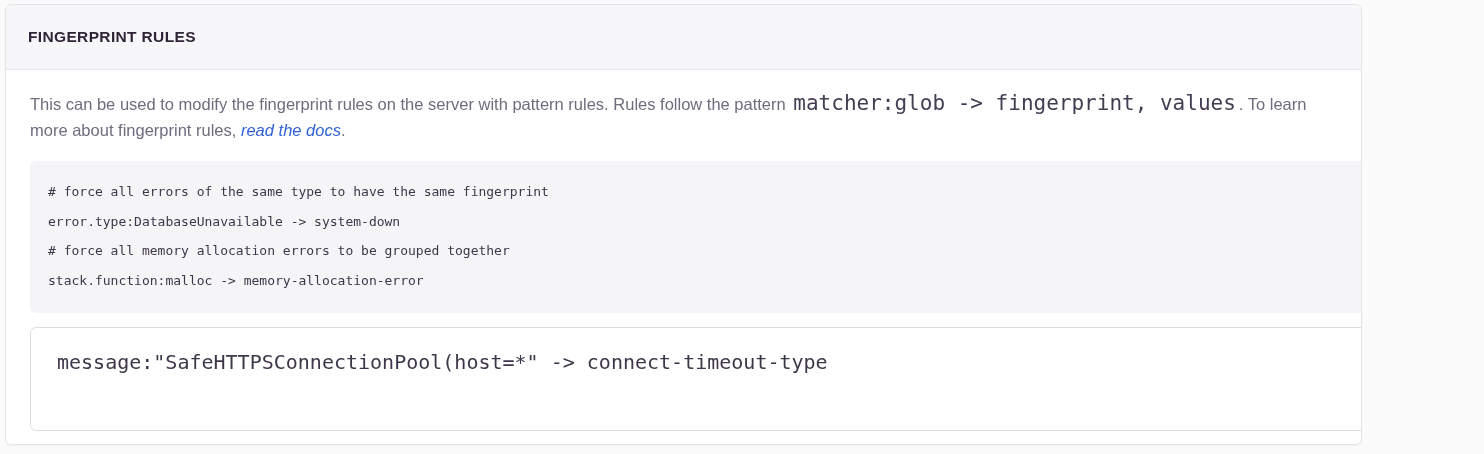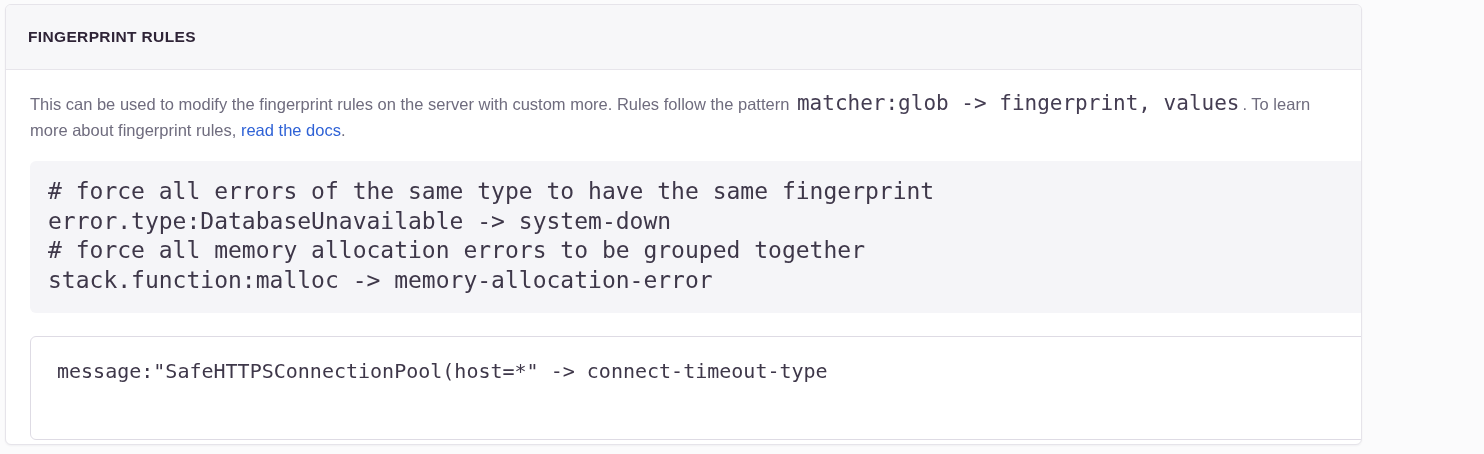--- a/index.html
+++ b/index.html
@@ -74,31 +74,32 @@
     font-size: 21px;
     color: #443d52;
     letter-spacing: 0;
     padding: 0 3px;
     white-space: nowrap;
   }
 
   .doc-link {
     color: #2f62d6;
     text-decoration: none;
+    font-style: italic;
   }
 
   .code-block {
     margin-top: 18px;
     width: 1366px;
     box-sizing: border-box;
     background: #f5f5f8;
     border-radius: 6px;
     padding: 16px 18px 18px 18px;
     font-family: "DejaVu Sans Mono", "Liberation Mono", monospace;
-    font-size: 23px;
+    font-size: 13px;
     line-height: 29.5px;
     color: #3e3749;
     white-space: pre;
     overflow: hidden;
   }
 
   .rules-textarea {
     display: block;
     margin-top: 14px;
     width: 1424px;
@@ -123,21 +124,21 @@
 <div class="page">
   <section class="panel">
 
     <div class="panel-header">
       <h2 class="panel-title">FINGERPRINT RULES</h2>
     </div>
 
     <div class="panel-body">
 
       <p class="description">
-        <span>This can be used to modify the fingerprint rules on the server with custom more. Rules follow the pattern</span>
+        <span>This can be used to modify the fingerprint rules on the server with pattern rules. Rules follow the pattern</span>
         <code class="inline-code">matcher:glob -&gt; fingerprint, values</code><span>. To learn more about fingerprint rules,</span>
         <a class="doc-link" href="#">read the docs</a><span>.</span>
       </p>
 
       <pre class="code-block"># force all errors of the same type to have the same fingerprint
 error.type:DatabaseUnavailable -&gt; system-down
 # force all memory allocation errors to be grouped together
 stack.function:malloc -&gt; memory-allocation-error</pre>
 
       <textarea class="rules-textarea" spellcheck="false" placeholder="" style="">message:"SafeHTTPSConnectionPool(host=*" -&gt; connect-timeout-type</textarea>

